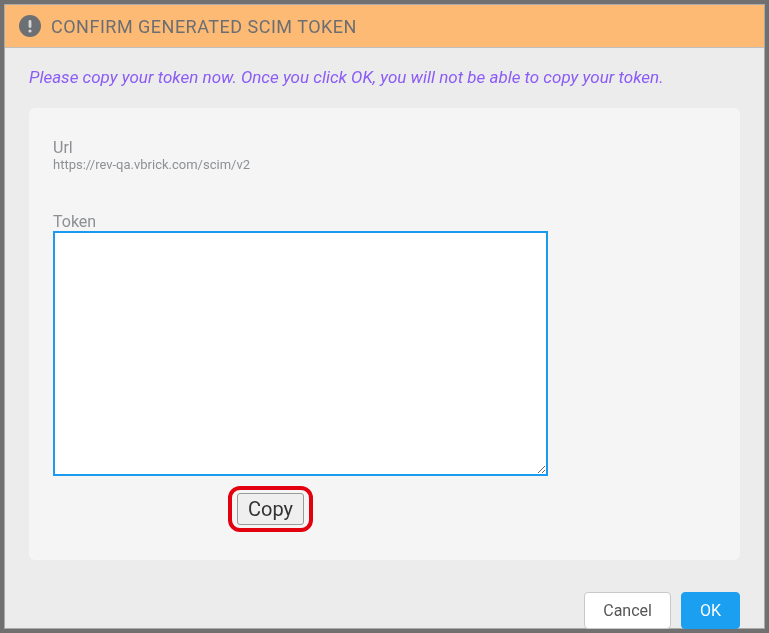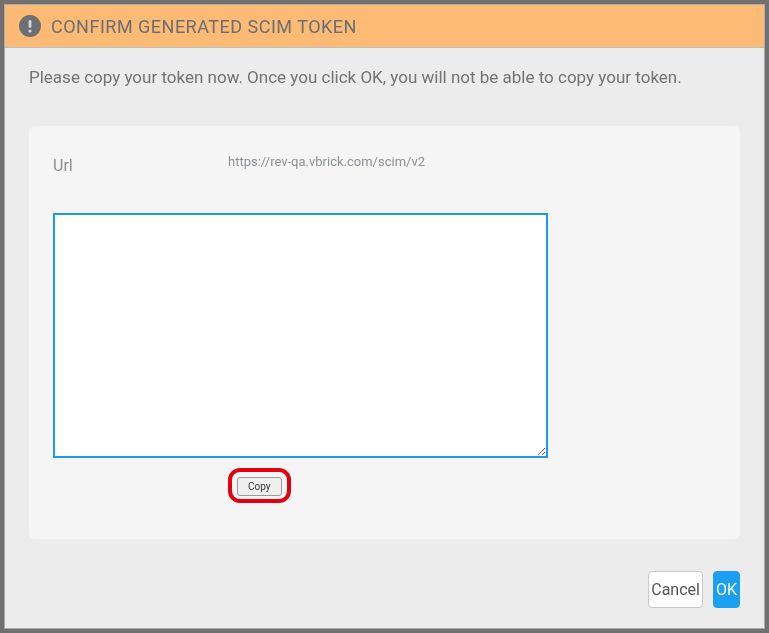--- a/index.html
+++ b/index.html
@@ -53,35 +53,37 @@
       font-weight: 400;
       letter-spacing: 0.5px;
     }
     .dialog-body {
       padding: 18px 24px 20px 24px;
       flex: 1;
       display: flex;
       flex-direction: column;
     }
     .instruction {
-      color: #737373;
+      color: #8b5cf6;
       font-size: 17px;
       line-height: 1.4;
-      margin-bottom: 36px;
+      margin-bottom: 18px;
+      font-style: italic;
     }
     .panel {
       background: #f5f5f5;
       border-radius: 6px;
       padding: 28px 24px 28px 24px;
       flex: 1;
     }
     .field-row {
       display: flex;
       align-items: flex-start;
       margin-bottom: 38px;
+      flex-direction: column;
     }
     .field-row.token-row {
       margin-bottom: 10px;
     }
     .field-label {
       width: 175px;
       color: #8d8f92;
       font-size: 16px;
       padding-top: 2px;
       flex-shrink: 0;
@@ -110,34 +112,34 @@
       border: 4px solid #e3000f;
       border-radius: 12px;
       padding: 3px 5px;
       display: inline-block;
     }
     .copy-button {
       background: #efefef;
       border: 1px solid #9a9a9a;
       border-radius: 3px;
       padding: 3px 10px;
-      font-size: 10px;
+      font-size: 20px;
       color: #333;
       cursor: pointer;
       font-family: inherit;
     }
     .dialog-footer {
       padding: 12px 24px 20px 24px;
       display: flex;
       justify-content: flex-end;
       gap: 10px;
     }
     .btn {
       font-size: 16px;
-      padding: 8px 2px;
+      padding: 8px 18px;
       border-radius: 4px;
       cursor: pointer;
       font-family: inherit;
     }
     .btn-cancel {
       background: #fff;
       border: 1px solid #c9c9c9;
       color: #555;
     }
     .btn-ok {
@@ -166,20 +168,21 @@
   <div class="dialog-body">
     <div class="instruction">Please copy your token now. Once you click OK, you will not be able to copy your token.</div>
 
     <div class="panel">
       <div class="field-row">
         <div class="field-label">Url</div>
         <div class="field-value">https://rev-qa.vbrick.com/scim/v2</div>
       </div>
 
       <div class="field-row token-row">
+        <div class="field-label">Token</div>
         <textarea class="token-textarea" style=""></textarea>
       </div>
 
       <div class="copy-row">
         <span class="highlight-wrap">
           <button class="copy-button">Copy</button>
         </span>
       </div>
     </div>
   </div>

